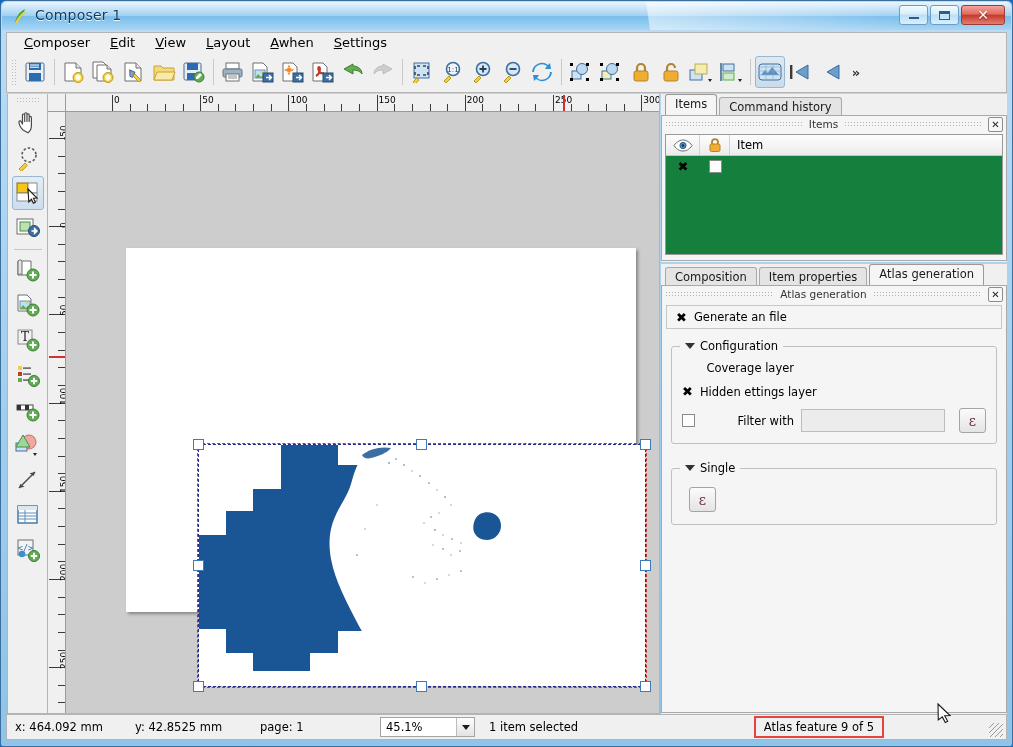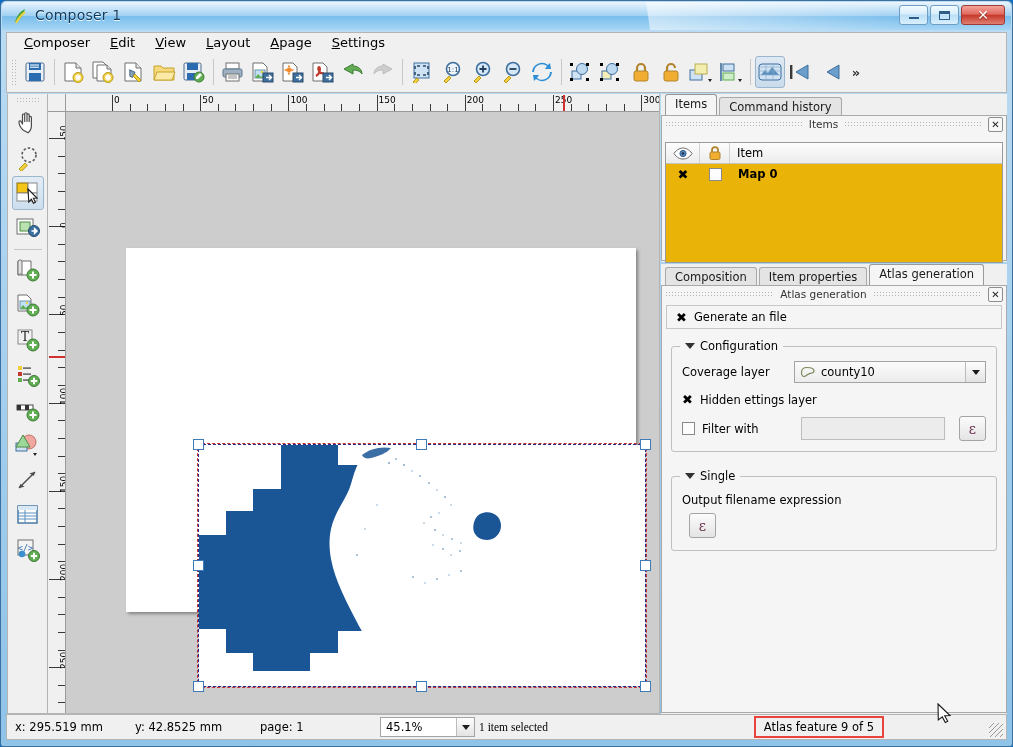--- a/index.html
+++ b/index.html
@@ -132,21 +132,21 @@
   .combo.disabled { background:#e6e6e6; color:#9a9a9a; }
   .txtfield { height:23px; border:1px solid #a0a0a0; background:#fff; display:flex; align-items:center; padding-left:4px; font-size:11.5px;}
   .txtfield.disabled { background:#ececec; border-color:#bdbdbd; }
   .epsbtn { width:27px; height:25px; border:1px solid #a4a4a4; border-radius:3px;
      background:linear-gradient(180deg,#fbfbfb,#e4e4e4); display:flex; align-items:center; justify-content:center;
      font-family:"DejaVu Serif", serif; font-size:14px; color:#6b2e4e;}
   .sortbtn { width:27px; height:25px; border:1px solid #a4a4a4; border-radius:3px;
      background:linear-gradient(180deg,#fbfbfb,#e4e4e4); display:flex; align-items:center; justify-content:center;}
   .cbx { width:13px; height:13px; border:1px solid #8a8a8a; background:#fff; display:inline-flex; align-items:center; justify-content:center; font-size:11px; font-weight:bold; color:#000;}
   .cbx.off { background:#fdfdfd; }
-  .row { display:flex; align-items:center; }
+  .row { display:flex; align-items:center;text-align:right; }
 
   
   .statusbar {
     position:absolute; left:5px; bottom:6px; width:1001px; height:26px;
     background:#f0f0f0; border:1px solid #b4b4b4; display:flex; align-items:center;
     font-size:11.5px; color:#000;
   }
   .zoomcombo { width:95px; height:20px; border:1px solid #a4a4a4; background:#fff; display:flex; align-items:center; padding-left:5px; position:relative; font-size:11.5px;}
   .zoomcombo .arrowbox { position:absolute; right:0; top:0; bottom:0; width:18px; border-left:1px solid #bcbcbc;
      background:linear-gradient(180deg,#fdfdfd,#e3e3e3); display:flex; align-items:center; justify-content:center;}
@@ -180,21 +180,21 @@
           <span class="x">✕</span>
         </div>
     </div>
   </div>
 
   <div class="menubar">
     <div class="menu-item"><u>C</u><span>omposer</span></div>
     <div class="menu-item"><u>E</u><span>dit</span></div>
     <div class="menu-item"><u>V</u><span>iew</span></div>
     <div class="menu-item"><u>L</u><span>ayout</span></div>
-    <div class="menu-item"><u>A</u><span>page</span></div>
+    <div class="menu-item"><u>A</u><span>when</span></div>
     <div class="menu-item"><u>S</u><span>ettings</span></div>
   </div>
 
   <div class="toolbar">
     <div class="grip"></div>
 
     <div class="tbtn">
       <svg width="22" height="22" viewBox="0 0 22 22">
         <rect x="2" y="2" width="18" height="18" rx="1.5" fill="#e9eef4" stroke="#4a6a8a"></rect>
         <rect x="5" y="2" width="12" height="7" fill="#2b6cb0"></rect>
@@ -710,21 +710,21 @@
       <div class="tab active">Items</div>
       <div class="tab">Command history</div>
     </div>
     <div class="panelbody" style="height:146px;">
       <div class="docktitle" style="padding:0 3px;">
         <span class="dotline"></span>
         <span class="t">Items</span>
         <span class="dotline"></span>
         <span class="closebox">✕</span>
       </div>
-      <div style="margin:10px 3px 3px 3px; border:1px solid #9a9a9a; background:#eab308; height:121px;">
+      <div style="margin:2px 3px 3px 3px; border:1px solid #9a9a9a; background:#15803d; height:121px;">
         <div class="treehead">
           <div class="th" style="width:34px;">
             <svg width="20" height="13" viewBox="0 0 20 13">
               <path d="M1 6.5C4 2 8 1 10 1s6 1 9 5.5C16 11 13 12 10 12S4 11 1 6.5Z" fill="#fff" stroke="#6a6a6a"></path>
               <circle cx="10" cy="6.5" r="3.1" fill="#5b8fbf" stroke="#2f5b85"></circle>
               <circle cx="10" cy="6.5" r="1.3" fill="#16324f"></circle>
             </svg>
           </div>
           <div class="th" style="width:30px;">
             <svg width="14" height="15" viewBox="0 0 14 15">
@@ -736,23 +736,20 @@
             <span style="font-size:11.5px;">Item</span>
           </div>
         </div>
         <div class="trow">
           <div class="cell" style="width:34px;">
             <span style="font-size:13px; font-weight:bold;">✖</span>
           </div>
           <div class="cell" style="width:30px;">
             <span class="cbx off"></span>
           </div>
-          <div class="cell" style="flex:1; justify-content:flex-start;">
-            <span class="itemname">Map 0</span>
-          </div>
         </div>
       </div>
     </div>
   </div>
 
   <div class="dock" style="left:660px; top:263px; width:346px; height:450px;">
     <div class="tabrow">
       <div class="tab">Composition</div>
       <div class="tab">Item properties</div>
       <div class="tab active">Atlas generation</div>
@@ -771,29 +768,20 @@
       </div>
 
       <div class="grpbox" style="margin:17px 9px 0 9px; padding:12px 10px 10px 10px;">
         <div class="grptitle">
           <span class="caret"></span>
           <span>Configuration</span>
         </div>
 
         <div class="row" style="margin-top:2px;">
           <span class="lbl" style="width:112px;">Coverage layer</span>
-          <div class="combo" style="flex:1; gap:5px;">
-            <svg width="16" height="12" viewBox="0 0 16 12">
-              <path d="M1.5 6.5C1.5 3 4 1.5 7 1.5c3.5 0 7 1 7 3.5 0 2.2-2.5 2.2-4.5 2.6C7.5 8 6 10.5 4 10.5c-1.6 0-2.5-2-2.5-4Z" fill="none" stroke="#7a8a5c" stroke-width="1.2"></path>
-            </svg>
-            <span>county10</span>
-            <span class="arrowbox">
-                <span class="dncaret"></span>
-              </span>
-          </div>
         </div>
 
         <div class="row" style="margin-top:9px; gap:7px;">
           <span style="font-size:13px; font-weight:bold;">✖</span>
           <span class="lbl">Hidden ettings layer</span>
         </div>
 
         <div class="row" style="margin-top:9px; gap:7px;">
           <span class="cbx off"></span>
           <span class="lbl" style="width:92px;">Filter with</span>
@@ -803,42 +791,41 @@
           <div class="epsbtn" style="margin-left:7px;">ε</div>
         </div>
       </div>
 
       <div class="grpbox" style="margin:24px 9px 0 9px; padding:12px 10px 12px 10px;">
         <div class="grptitle">
           <span class="caret"></span>
           <span>Single</span>
         </div>
 
-        <div class="lbl" style="margin-top:4px;">Output filename expression</div>
 
         <div class="row" style="margin-top:6px;">
           <div class="epsbtn" style="margin-left:7px;">ε</div>
         </div>
 
 
       </div>
     </div>
   </div>
 
   <div class="statusbar">
-    <span style="margin-left:8px; width:120px;">x: 295.519 mm</span>
+    <span style="margin-left:8px; width:120px;">x: 464.092 mm</span>
     <span style="width:125px;">y: 42.8525 mm</span>
     <span style="width:120px;">page: 1</span>
     <div class="zoomcombo">
       <span>45.1%</span>
       <span class="arrowbox">
           <span class="dncaret"></span>
         </span>
     </div>
-    <span style="margin-left:4px;font-family:Liberation Serif, serif;">1 item selected</span>
+    <span style="margin-left:14px;">1 item selected</span>
     <div style="flex:1"></div>
     <span class="atlasbadge" style="margin-right:122px;">Atlas feature 9 of 5</span>
     <span class="gripcorner"></span>
   </div>
 
   <span class="cursor" style="left:936px; top:702px;">
     <svg width="16" height="22" viewBox="0 0 16 22">
       <path d="M1 1l12 11.5-5.3.2 3 5.6-2.4 1.3-3-5.7L1.3 17z" fill="#fff" stroke="#1a1a1a" stroke-width="1.1"></path>
     </svg>
   </span>

